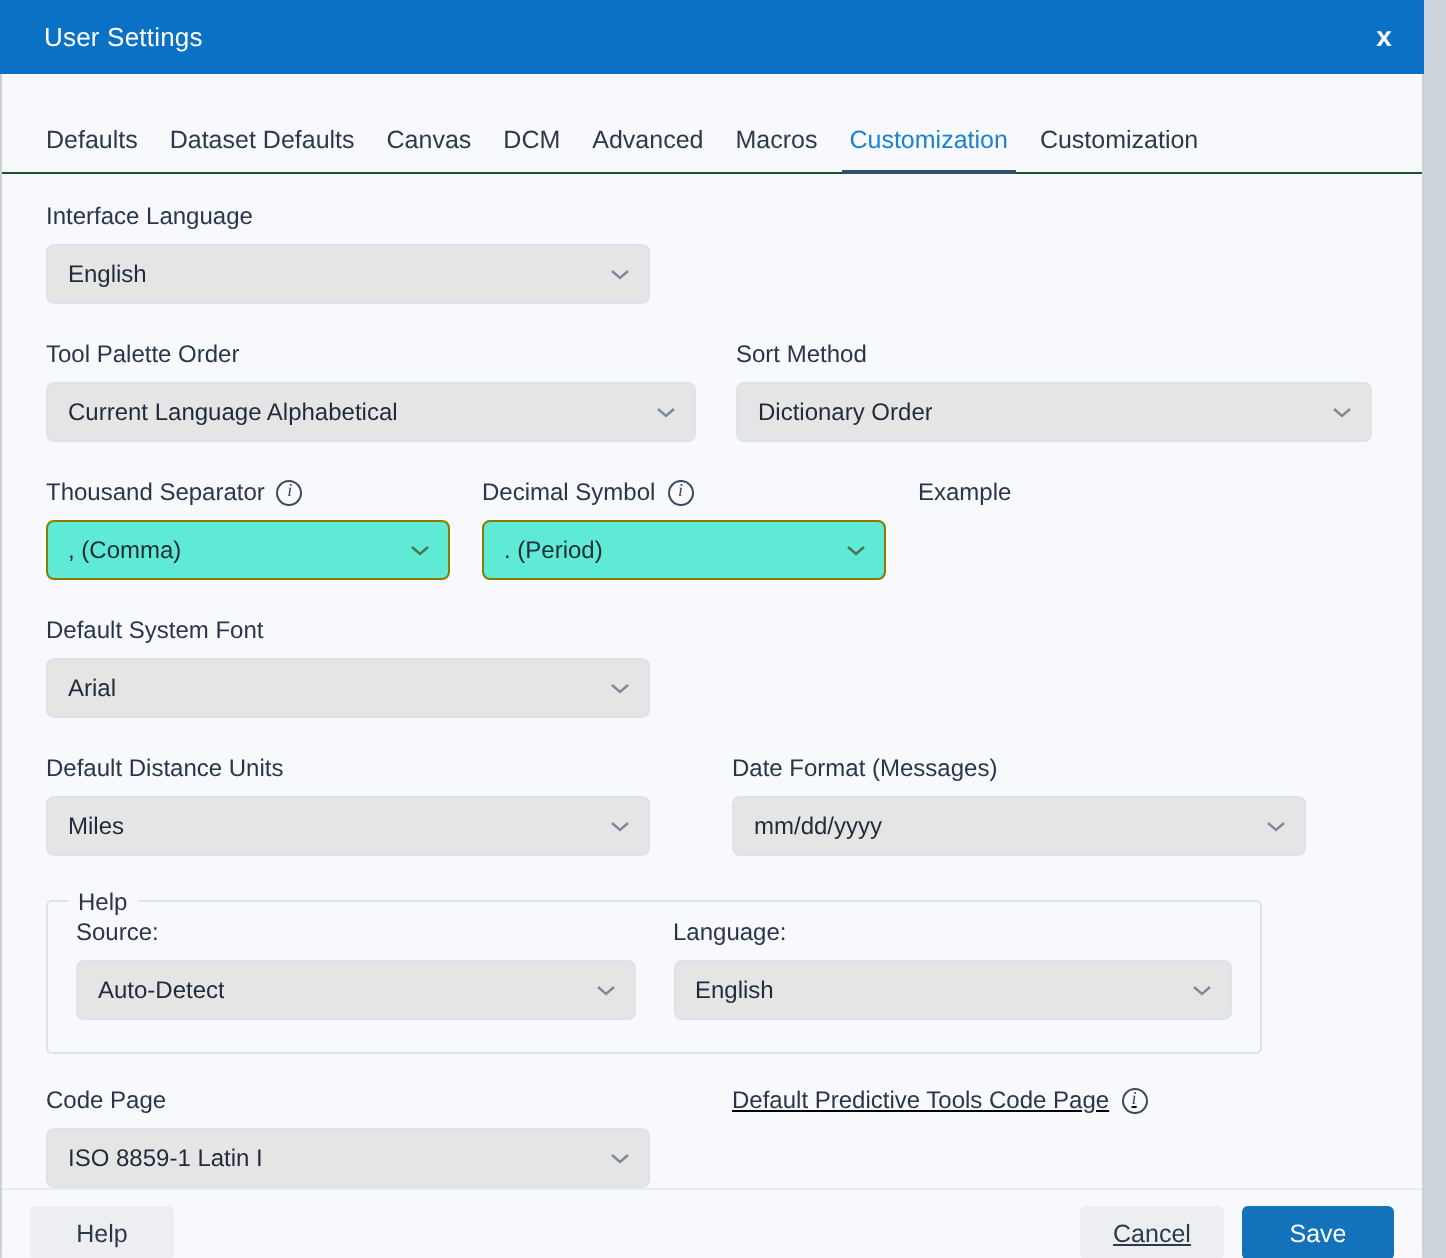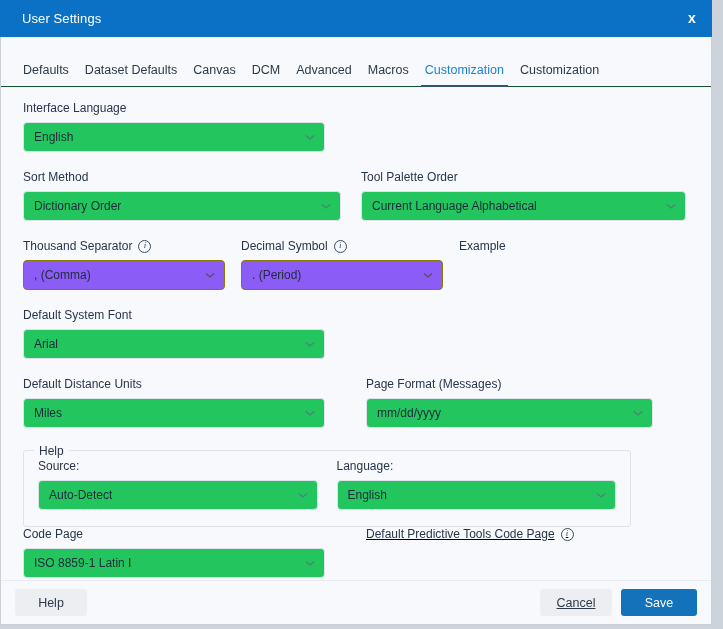--- a/index.html
+++ b/index.html
@@ -106,37 +106,37 @@
     font-style: italic;
     line-height: 1;
     color: #3a4a5e;
     font-family: "Liberation Serif", serif;
     cursor: pointer;
     flex: none;
     padding-bottom: 1px;
   }
   .select {
     height: 30px;
-    background: #22c55e;
+    background: #e5e5e5;
     border: 1px solid #dce3ec;
     border-radius: 4px;
     display: flex;
     align-items: center;
     padding: 0 8px 0 10px;
     font-size: 12px;
     color: #1f2b3a;
     cursor: pointer;
     position: relative;
     justify-content: space-between;
   }
   .select .val { overflow: hidden; white-space: nowrap; text-overflow: ellipsis; }
   .chev { width: 12px; height: 12px; flex: none; opacity: .75; }
   .chev svg { display: block; }
   .select.highlight {
-    background: #8b5cf6;
+    background: #5eead4;
     border: 1px solid #8a7a00;
   }
   .select.disabled {
     background: #e7eaee;
     border-color: #e7eaee;
     color: #a9b2bd;
     cursor: default;
   }
   
   .group {
@@ -208,35 +208,35 @@
         <span class="val">English</span>
         <span class="chev">
             <svg viewBox="0 0 12 12">
               <path d="M2 4.5 L6 8 L10 4.5" fill="none" stroke="#5a6b80" stroke-width="1.2"></path>
             </svg>
           </span>
       </div>
     </div>
 
     <div class="row" style="margin-top:18px; gap:20px;">
+      <div class="field" style="width:325px;">
+        <div class="lbl">Tool Palette Order</div>
+        <div class="select">
+          <span class="val">Current Language Alphabetical</span>
+          <span class="chev">
+              <svg viewBox="0 0 12 12">
+                <path d="M2 4.5 L6 8 L10 4.5" fill="none" stroke="#5a6b80" stroke-width="1.2"></path>
+              </svg>
+            </span>
+        </div>
+      </div>
       <div class="field" style="width:318px;">
         <div class="lbl">Sort Method</div>
         <div class="select">
           <span class="val">Dictionary Order</span>
-          <span class="chev">
-              <svg viewBox="0 0 12 12">
-                <path d="M2 4.5 L6 8 L10 4.5" fill="none" stroke="#5a6b80" stroke-width="1.2"></path>
-              </svg>
-            </span>
-        </div>
-      </div>
-      <div class="field" style="width:325px;">
-        <div class="lbl">Tool Palette Order</div>
-        <div class="select">
-          <span class="val">Current Language Alphabetical</span>
           <span class="chev">
               <svg viewBox="0 0 12 12">
                 <path d="M2 4.5 L6 8 L10 4.5" fill="none" stroke="#5a6b80" stroke-width="1.2"></path>
               </svg>
             </span>
         </div>
       </div>
     </div>
 
     <div class="row" style="margin-top:18px; gap:16px;">
@@ -291,21 +291,21 @@
         <div class="select">
           <span class="val">Miles</span>
           <span class="chev">
               <svg viewBox="0 0 12 12">
                 <path d="M2 4.5 L6 8 L10 4.5" fill="none" stroke="#5a6b80" stroke-width="1.2"></path>
               </svg>
             </span>
         </div>
       </div>
       <div class="field" style="width:287px;">
-        <div class="lbl">Page Format (Messages)</div>
+        <div class="lbl">Date Format (Messages)</div>
         <div class="select">
           <span class="val">mm/dd/yyyy</span>
           <span class="chev">
               <svg viewBox="0 0 12 12">
                 <path d="M2 4.5 L6 8 L10 4.5" fill="none" stroke="#5a6b80" stroke-width="1.2"></path>
               </svg>
             </span>
         </div>
       </div>
     </div>
@@ -331,21 +331,21 @@
             <span class="chev">
                 <svg viewBox="0 0 12 12">
                   <path d="M2 4.5 L6 8 L10 4.5" fill="none" stroke="#5a6b80" stroke-width="1.2"></path>
                 </svg>
               </span>
           </div>
         </div>
       </div>
     </div>
 
-    <div class="row" style="gap:41px;">
+    <div class="row" style="margin-top:16px; gap:41px;">
       <div class="field" style="width:302px;">
         <div class="lbl">Code Page</div>
         <div class="select">
           <span class="val">ISO 8859-1 Latin I</span>
           <span class="chev">
               <svg viewBox="0 0 12 12">
                 <path d="M2 4.5 L6 8 L10 4.5" fill="none" stroke="#5a6b80" stroke-width="1.2"></path>
               </svg>
             </span>
         </div>

